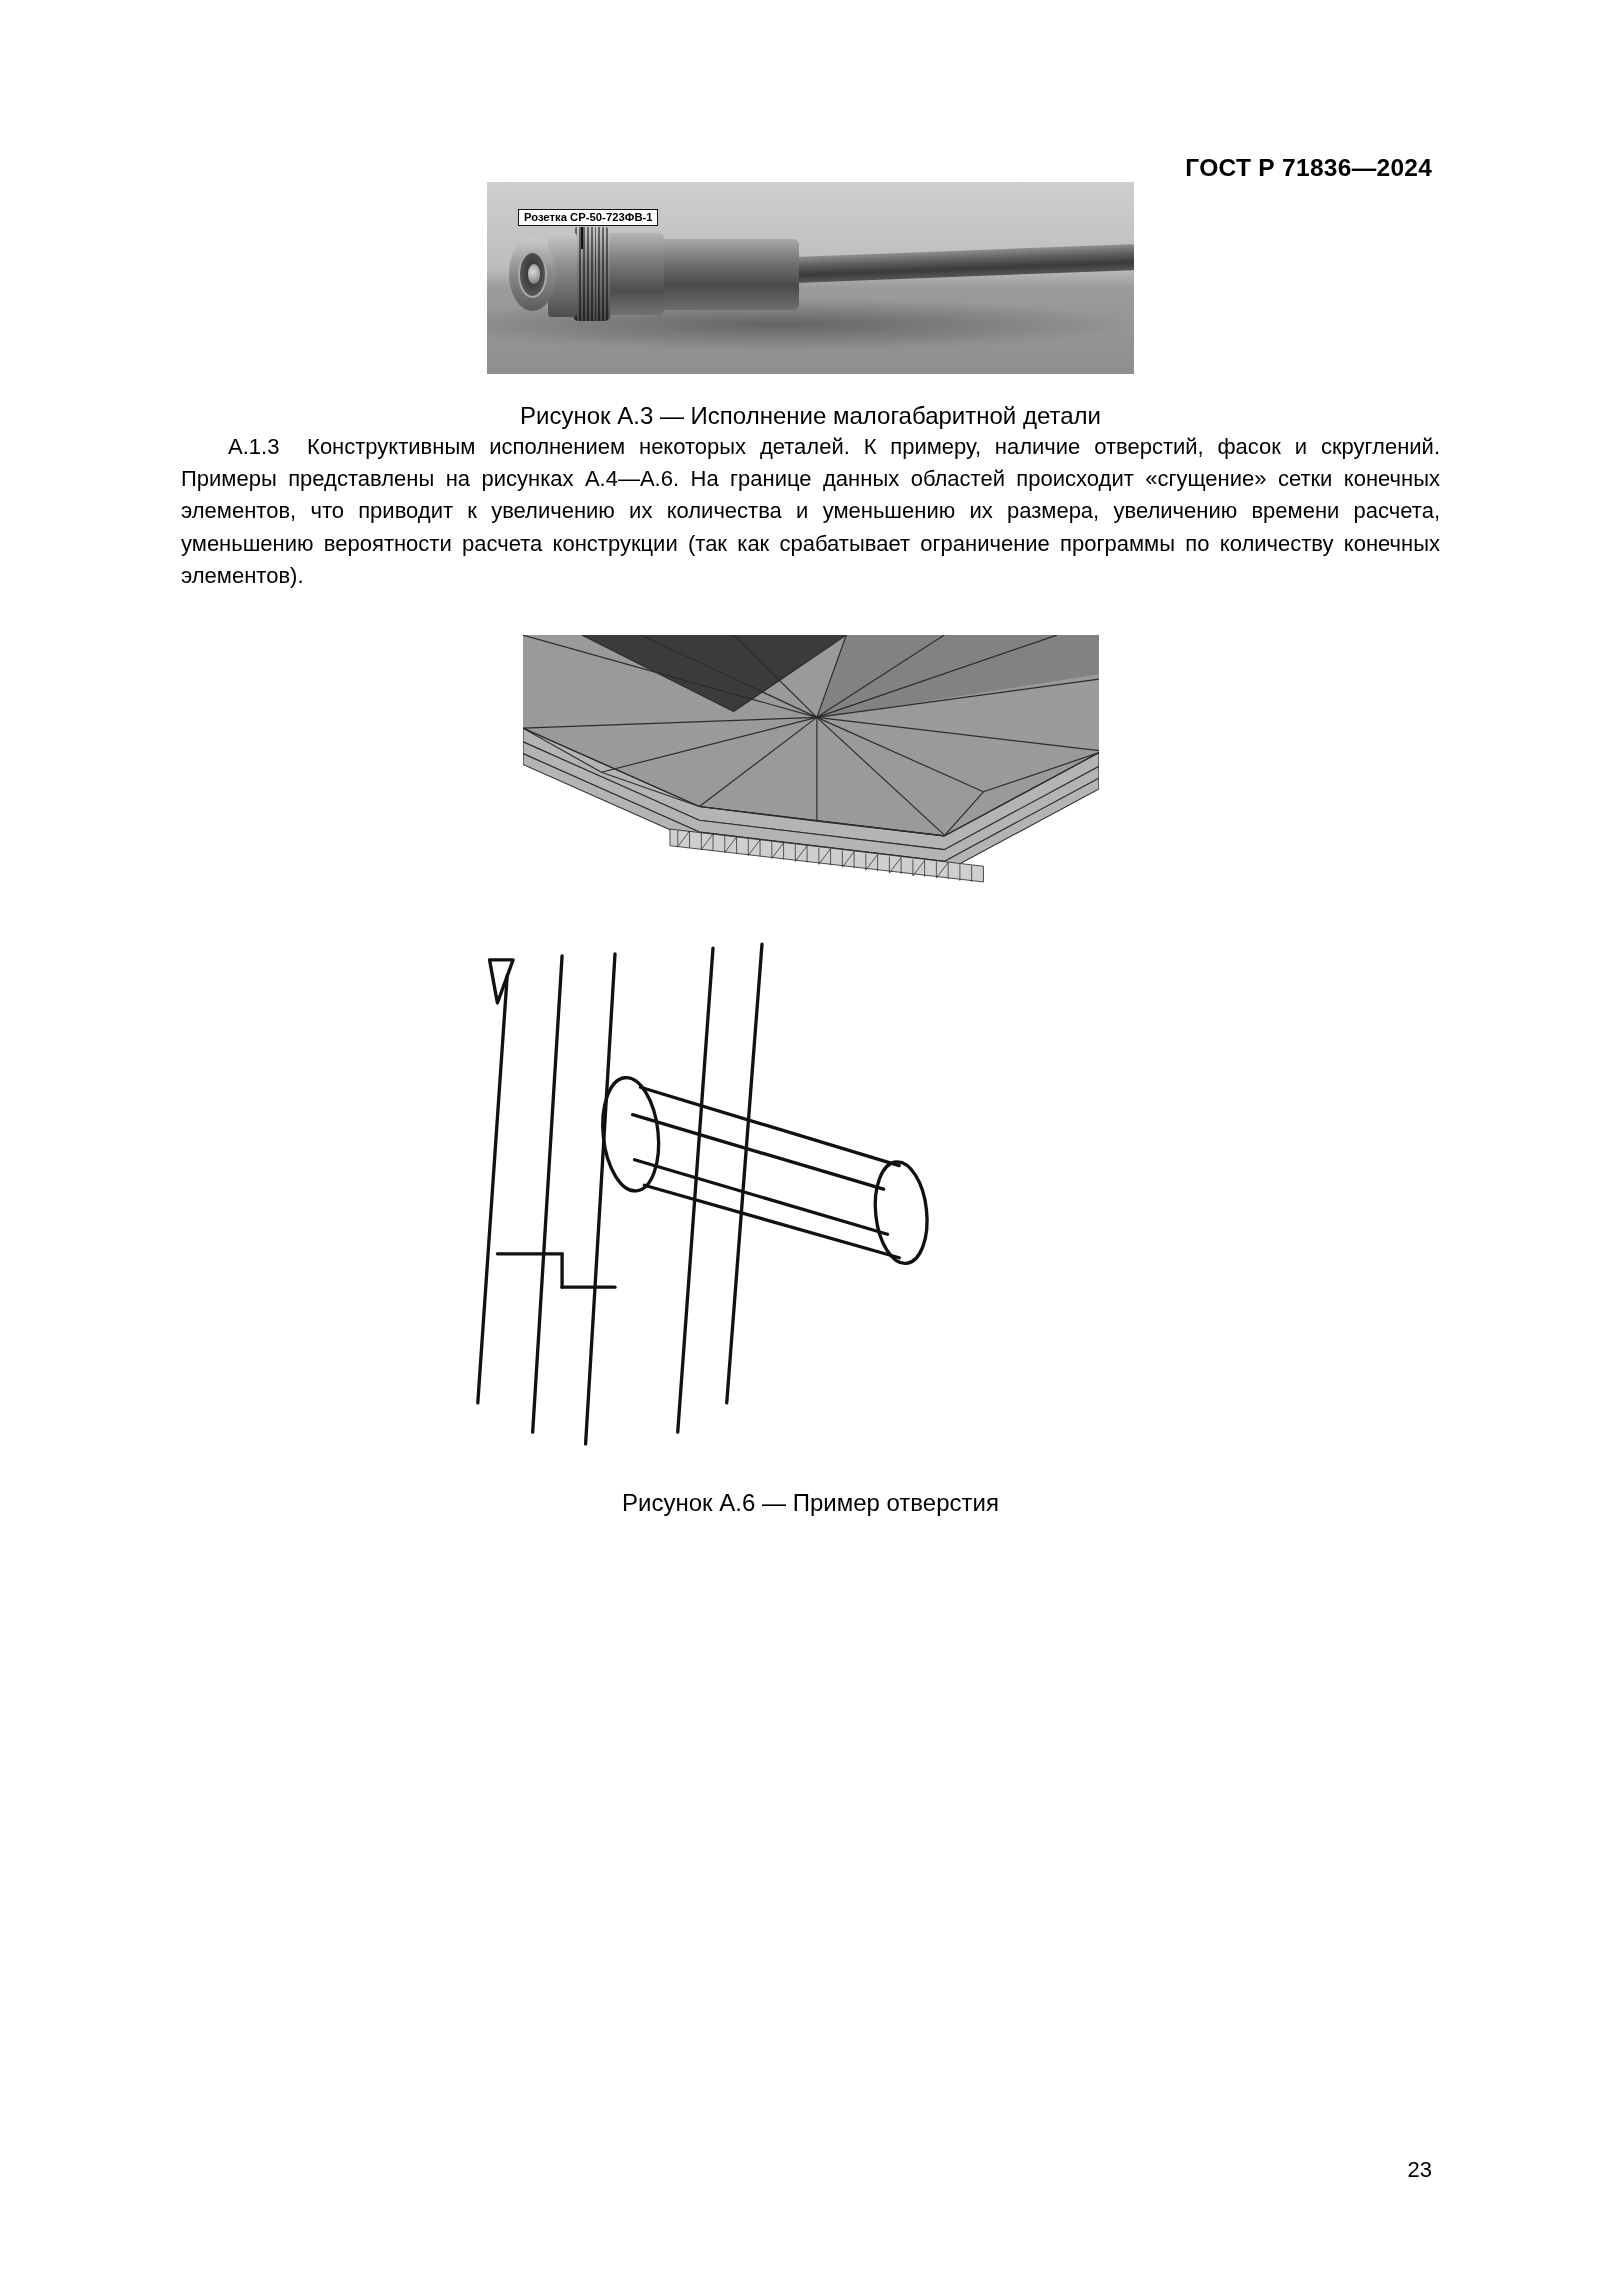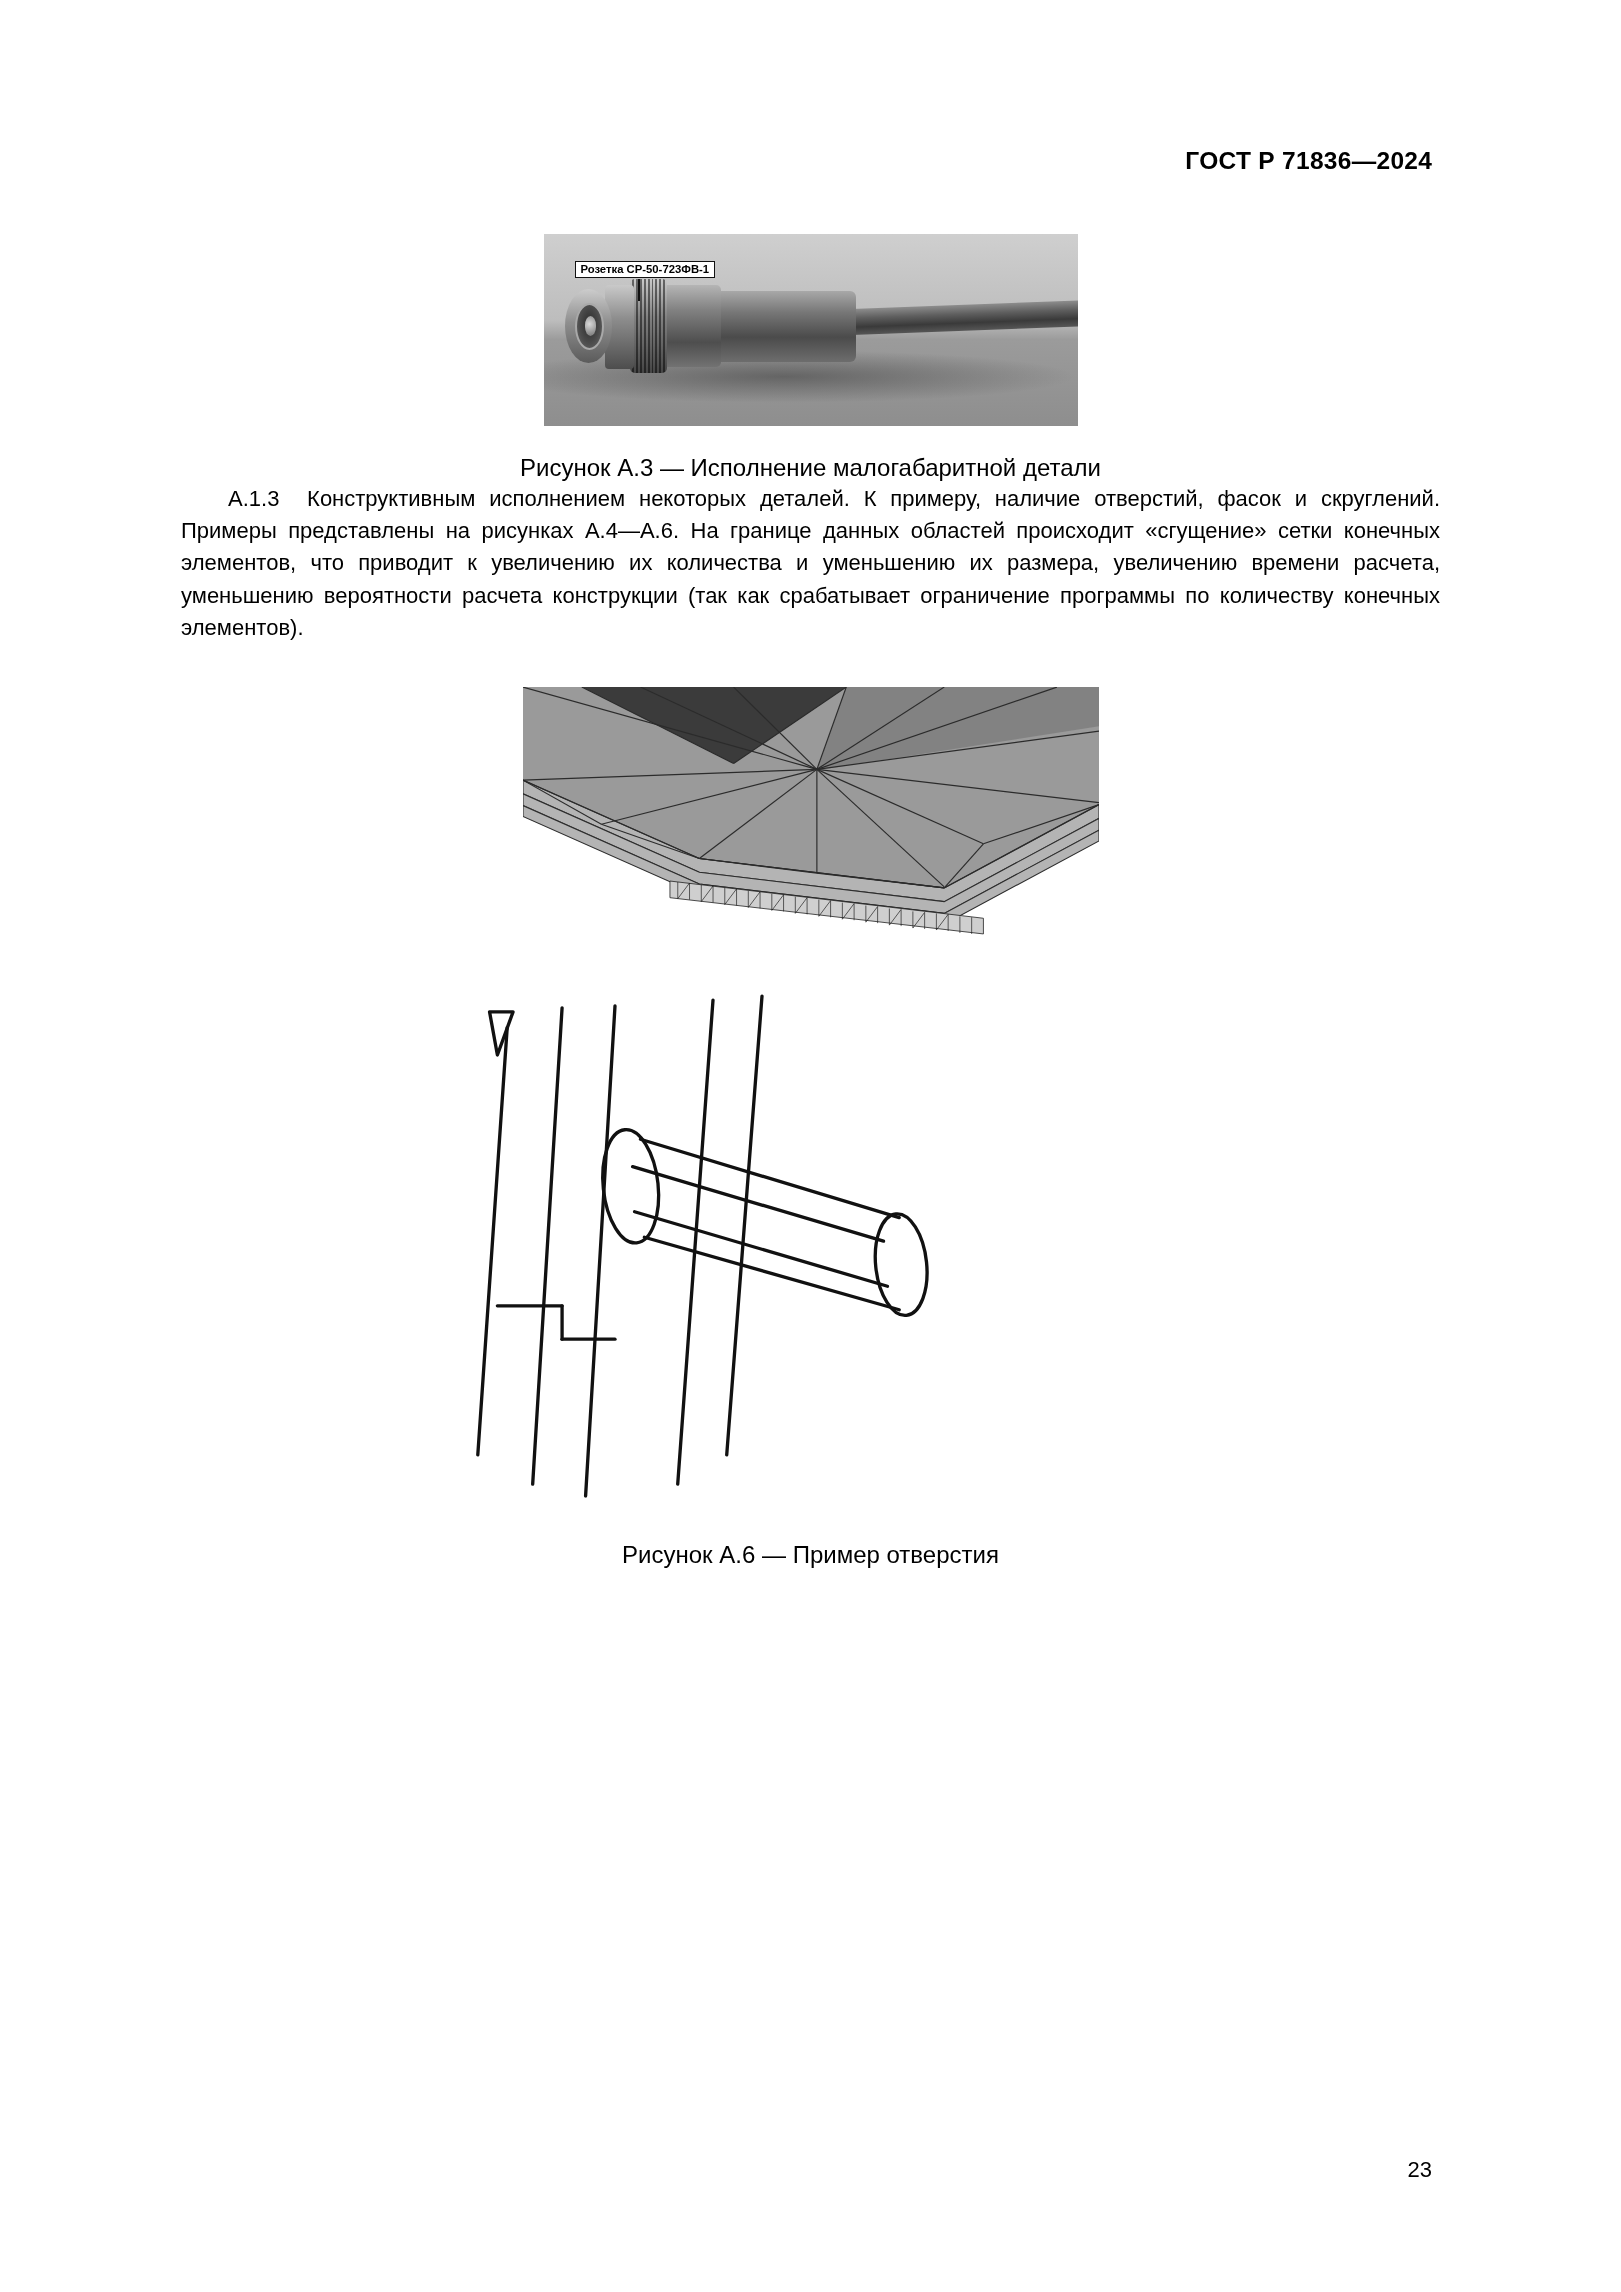--- a/index.html
+++ b/index.html
@@ -13,21 +13,21 @@
     font-family: "Liberation Sans", sans-serif;
     color: #000000;
     position: relative;
     overflow: hidden;
   }
   .page {
     position: relative;
     width: 1621px;
     height: 2293px;
     box-sizing: border-box;
-    padding: 0 181px;
+    padding: 7px 181px;
   }
   .header {
     text-align: right;
     font-size: 24.5px;
     font-weight: bold;
     letter-spacing: 0.3px;
     padding-top: 147px;
     padding-right: 7.8px;
   }
   .fig-block {
@@ -43,22 +43,21 @@
   .body-text {
     font-size: 22px;
     line-height: 1.47;
     text-align: justify;
     text-justify: inter-word;
   }
   .body-text .indent { display: inline-block; width: 47px; }
 
   
   .fig3-wrap {
-    margin-top: 59px;
-    width: 534px;
+    width: 647px;
     height: 192px;
     position: relative;
     overflow: hidden;
     background: linear-gradient(180deg,#cfcfcf 0%, #bdbdbd 45%, #9b9b9b 55%, #8e8e8e 100%);
   }
   .f3-shadow {
     position: absolute;
     left: 0; right: 0; top: 116px; height: 53px;
     background: radial-gradient(ellipse at 45% 50%, rgba(60,60,60,0.55) 0%, rgba(120,120,120,0.0) 70%);
   }

